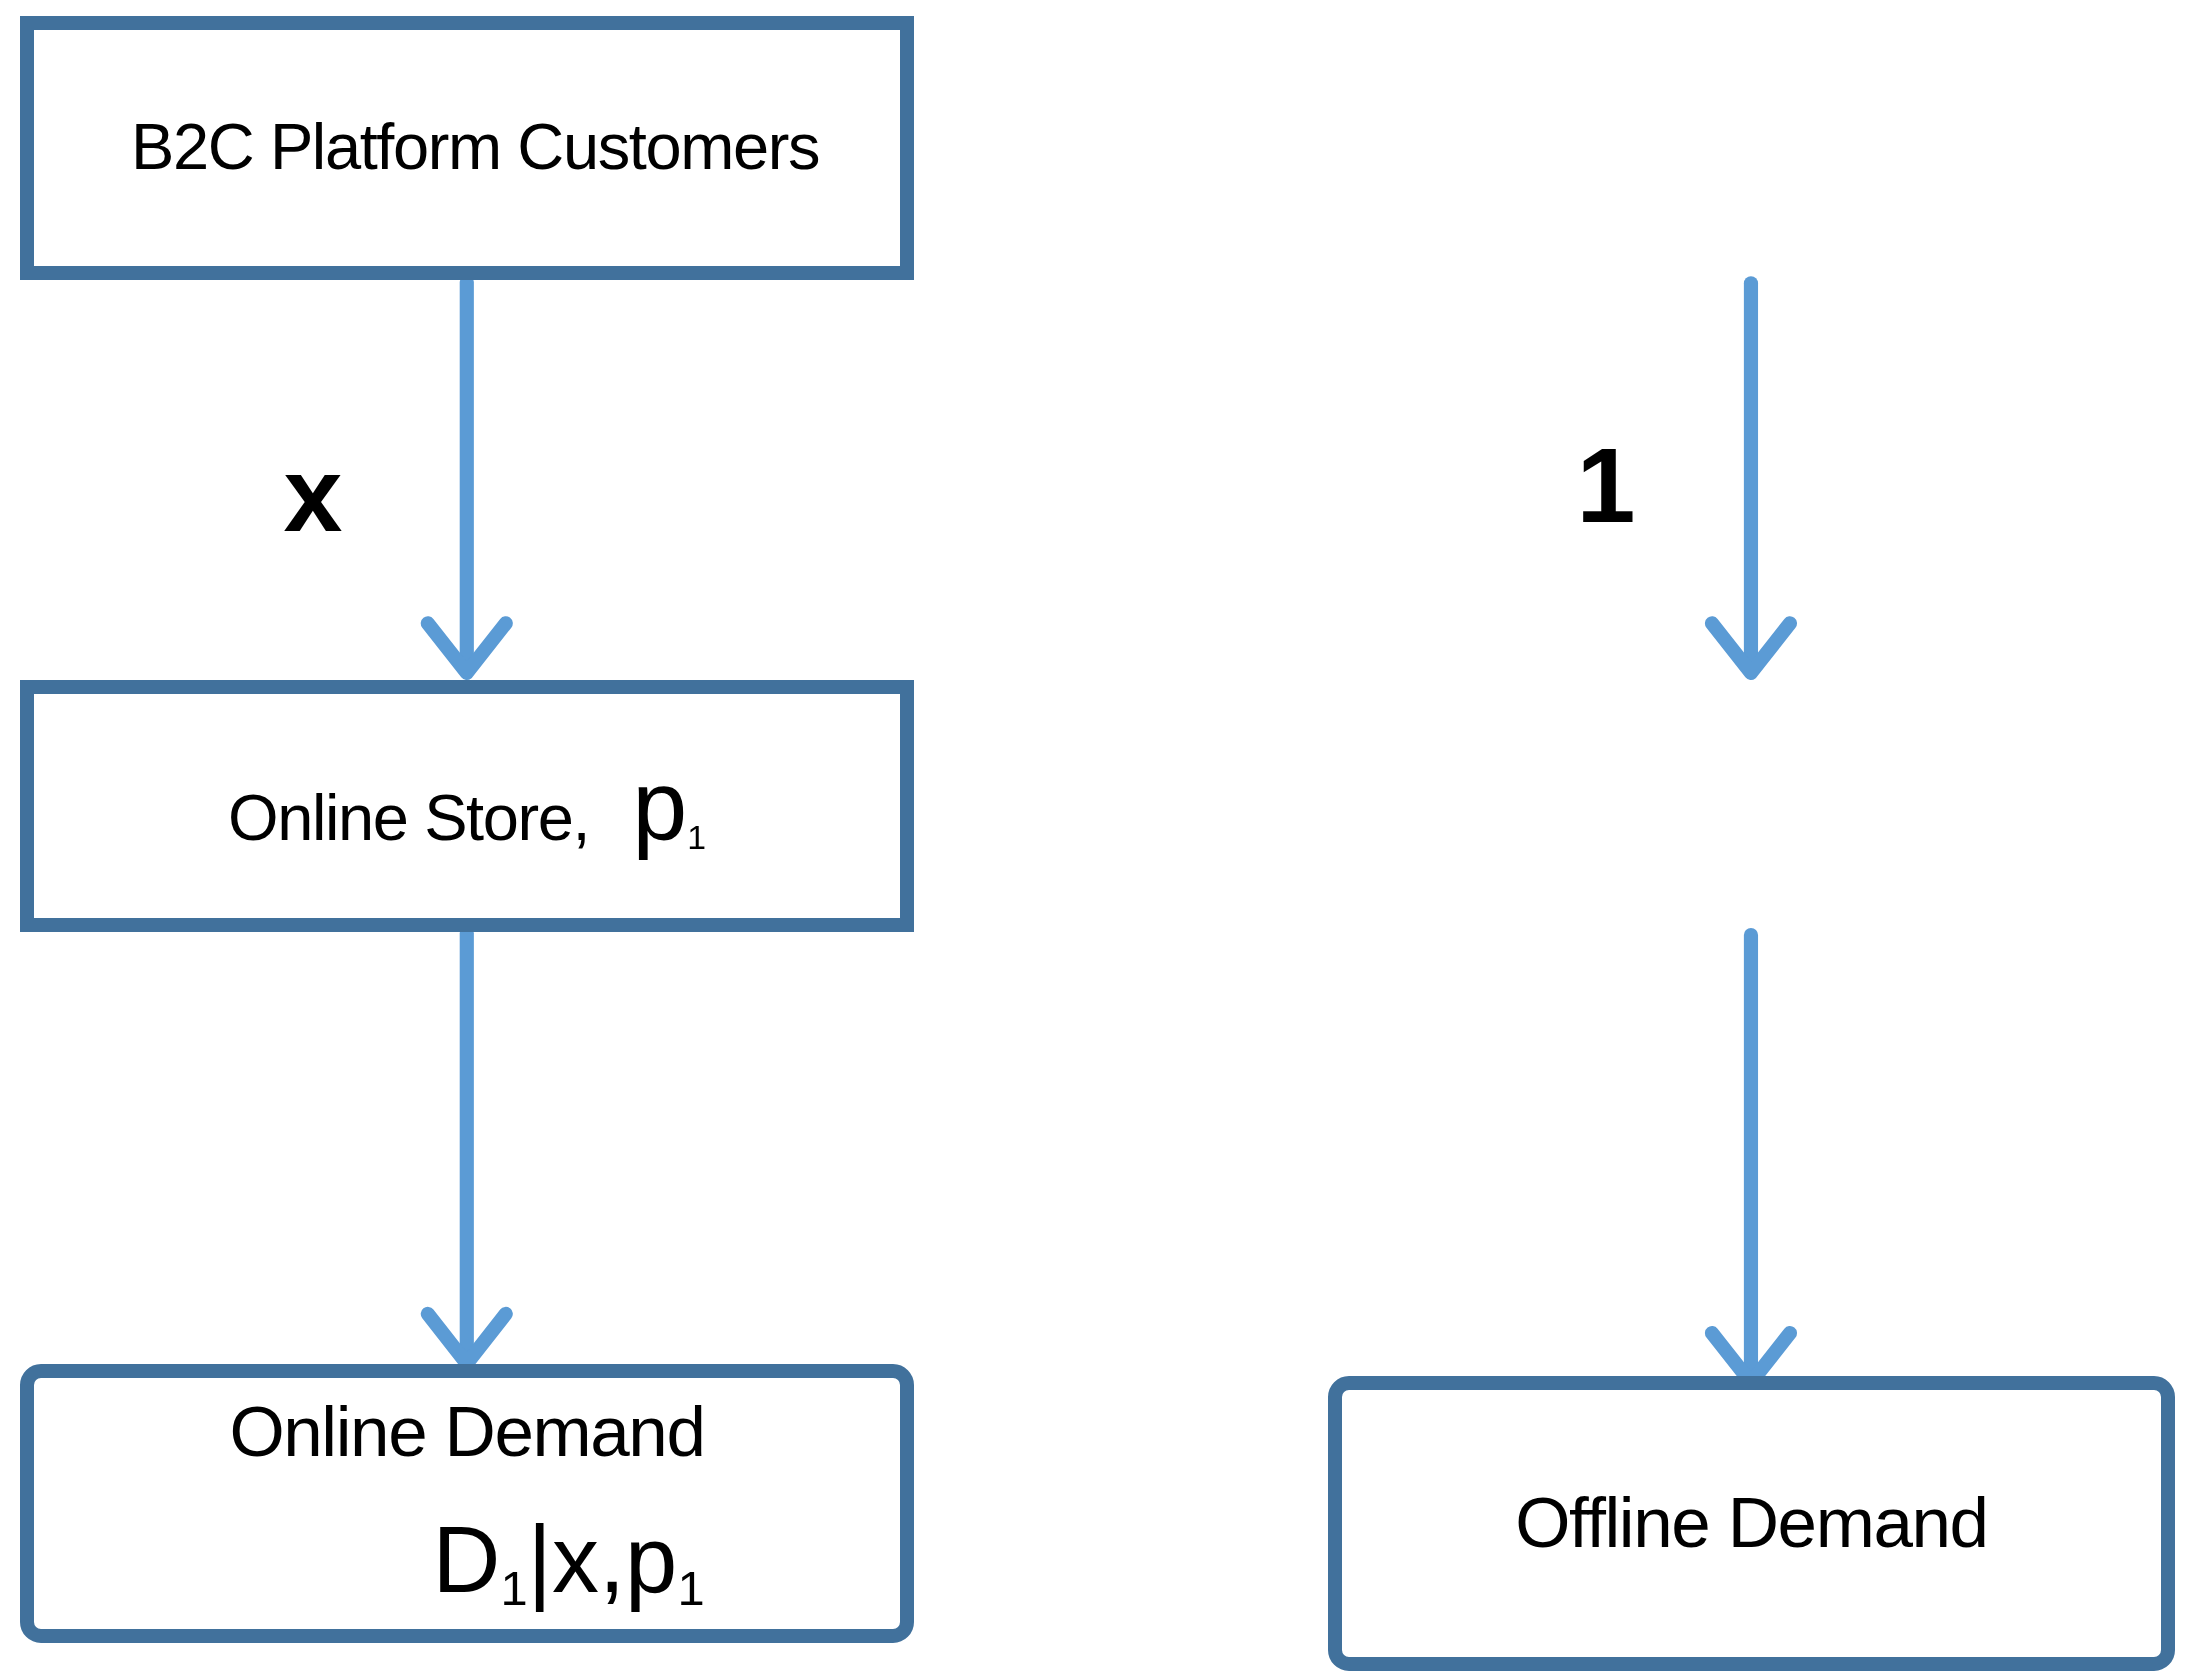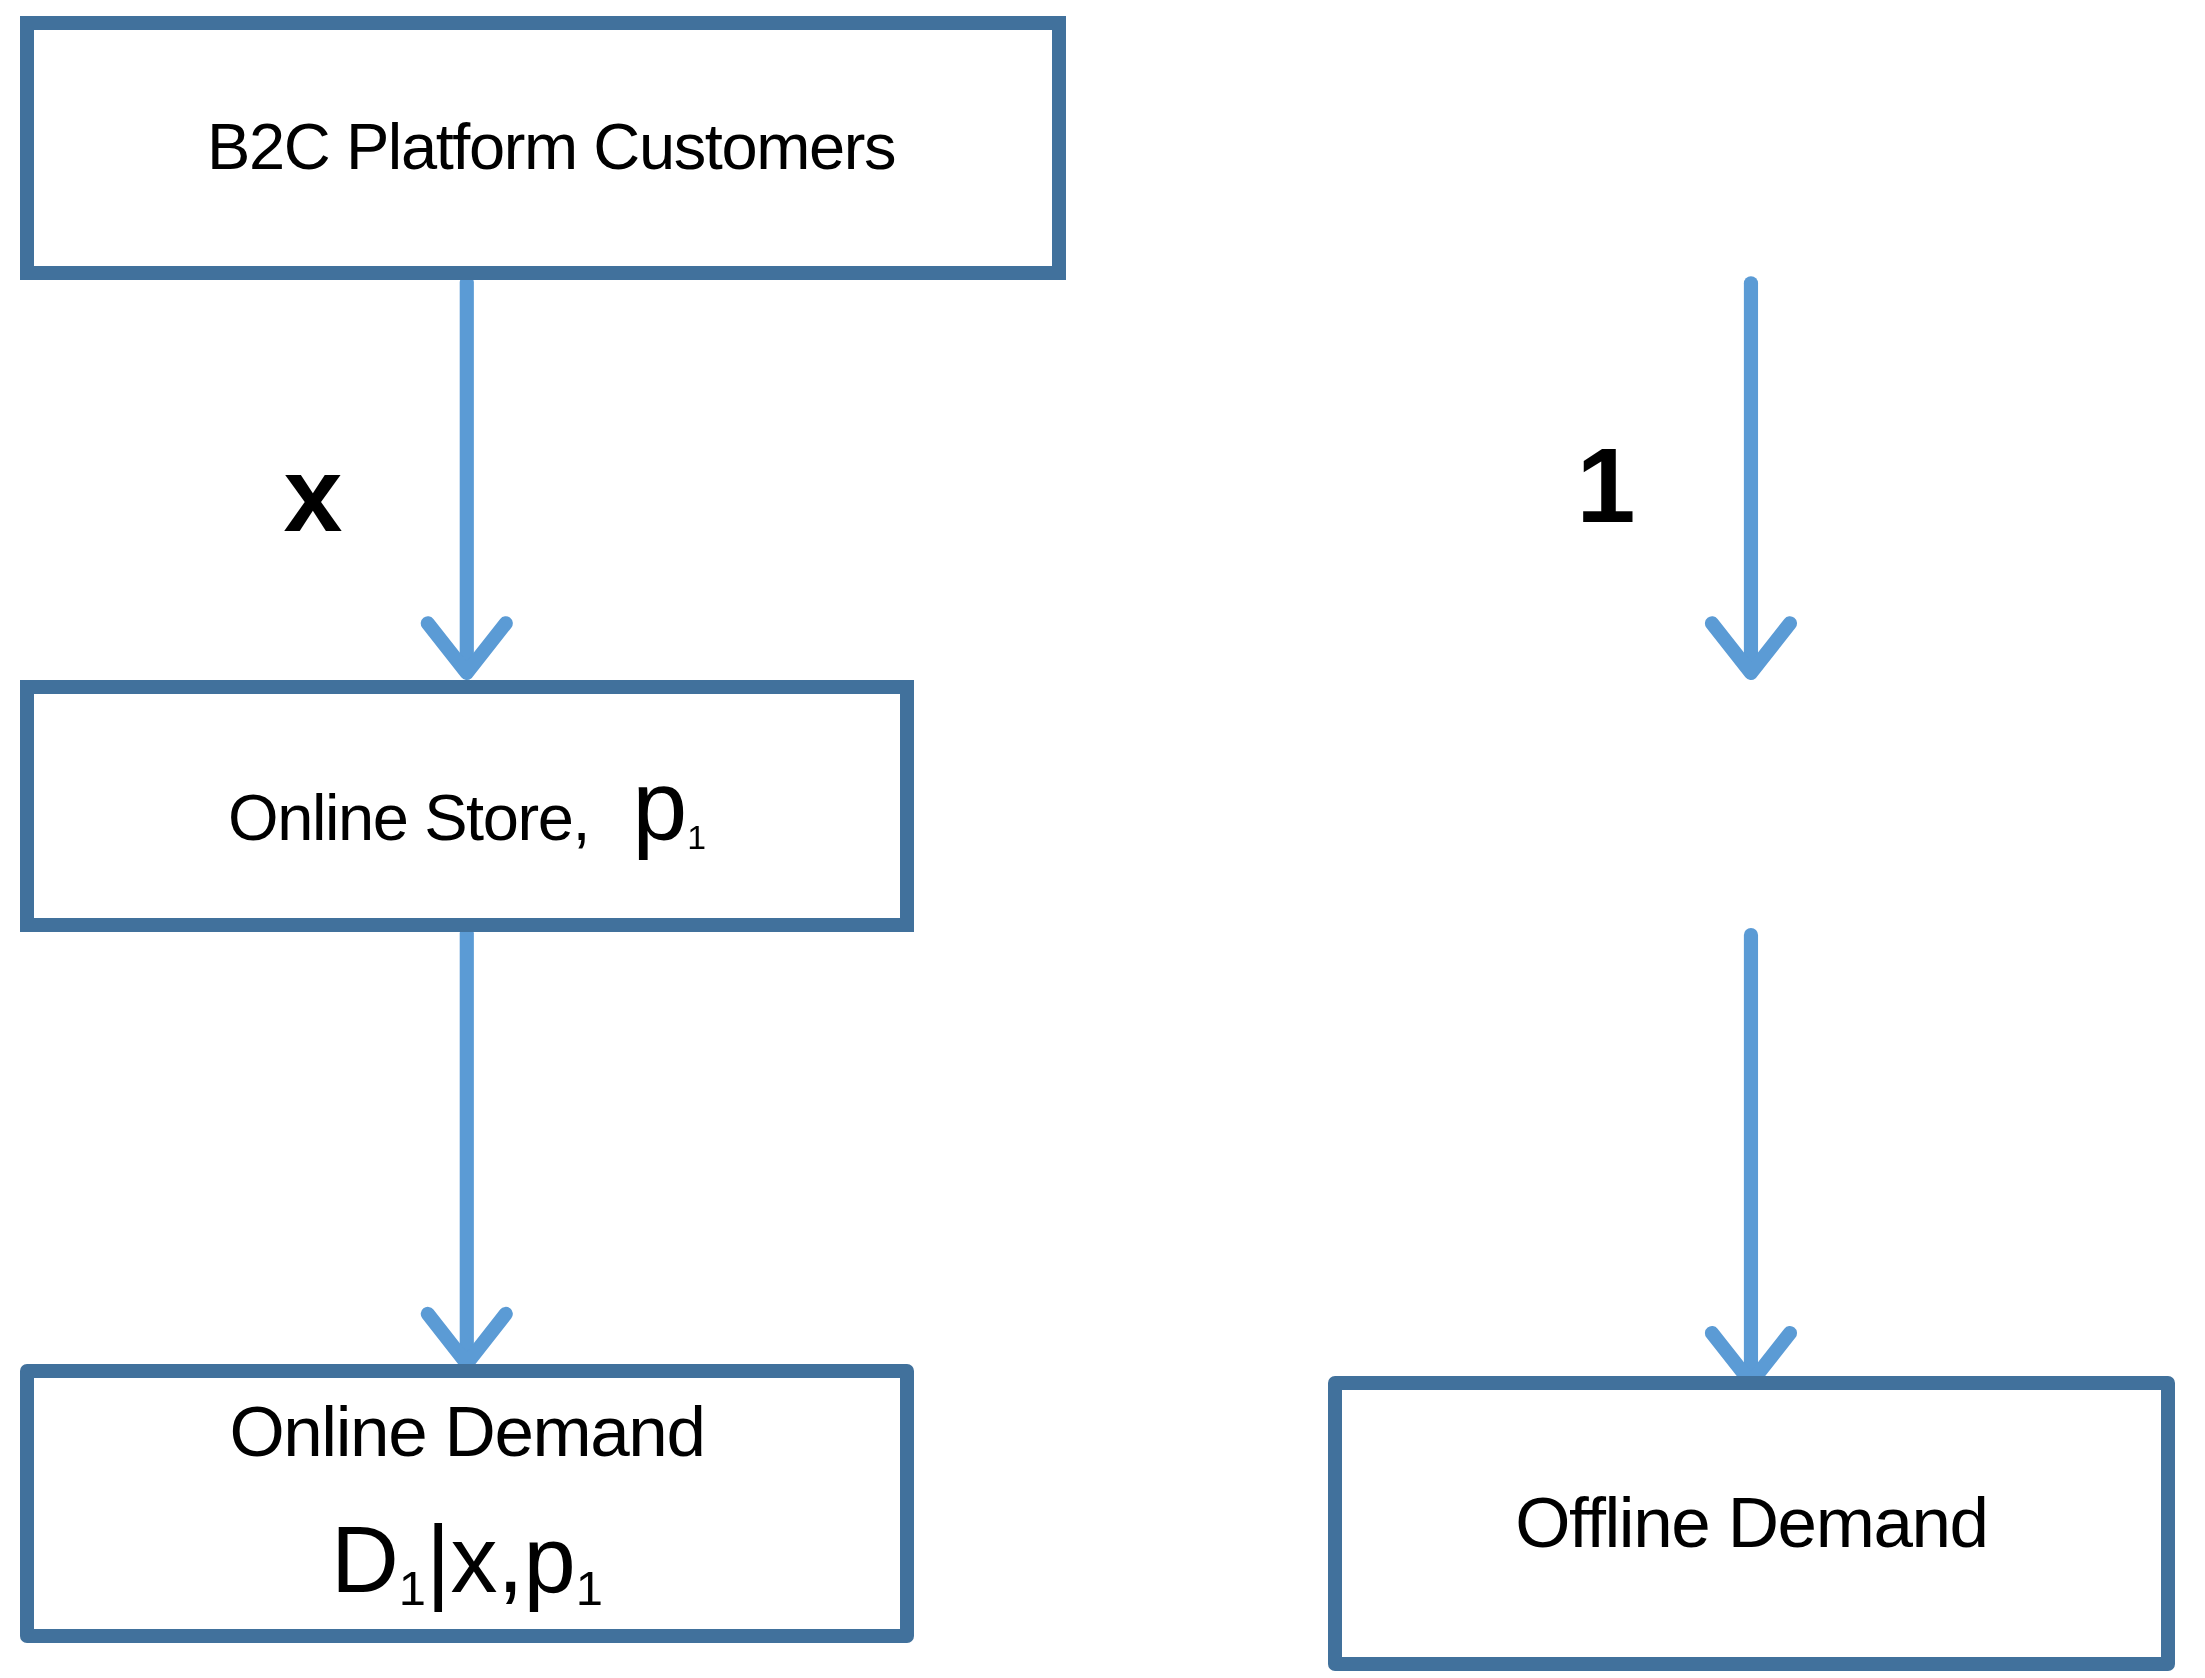--- a/index.html
+++ b/index.html
@@ -36,21 +36,21 @@
   .node {
     position: absolute;
     box-sizing: border-box;
     background: var(--color-background);
     border: 14px solid var(--color-box-border);
     display: flex;
     align-items: center;
     justify-content: center;
     text-align: center;
   }
-  .round { border-radius: 7px; }
+  .round { border-radius: 21px; text-align: right; }
   .node-text {
     font-size: 65px;
     line-height: 1.3;
     letter-spacing: -1.4px;
     color: var(--color-text);
     white-space: nowrap;
   }
   .price-var {
     font-size: 99px;
     margin-left: 43px;
@@ -74,21 +74,21 @@
     width: 128px;
     text-align: center;
     font-size: 106px;
     font-weight: bold;
     color: var(--color-text);
     line-height: 1.15;
   }
   #edge-label-x { left: 249px; top: 434px; }
   #edge-label-1 { left: 1542px; top: 425px; }
 
-  #node-b2c            { left: 20px;   top: 15.6px;   width: 1046px; height: 264px; padding-left: 16px; }
+  #node-b2c            { left: 20px;   top: 15.6px;   width: 894px; height: 264px; padding-left: 16px; }
   #node-local          { left: 1328px; top: 15.6px;   width: 847px; height: 266px; }
   #node-online-store   { left: 20px;   top: 680px;  width: 894px; height: 252px; }
   #node-offline-store  { left: 1328px; top: 677px;  width: 847px; height: 256px; }
   #node-online-demand  { left: 20px;   top: 1364px; width: 894px; height: 279px; }
   #node-offline-demand { left: 1328px; top: 1376px; width: 847px; height: 295px; }
 </style>
 </head>
 <body>
 
 <div class="canvas">

